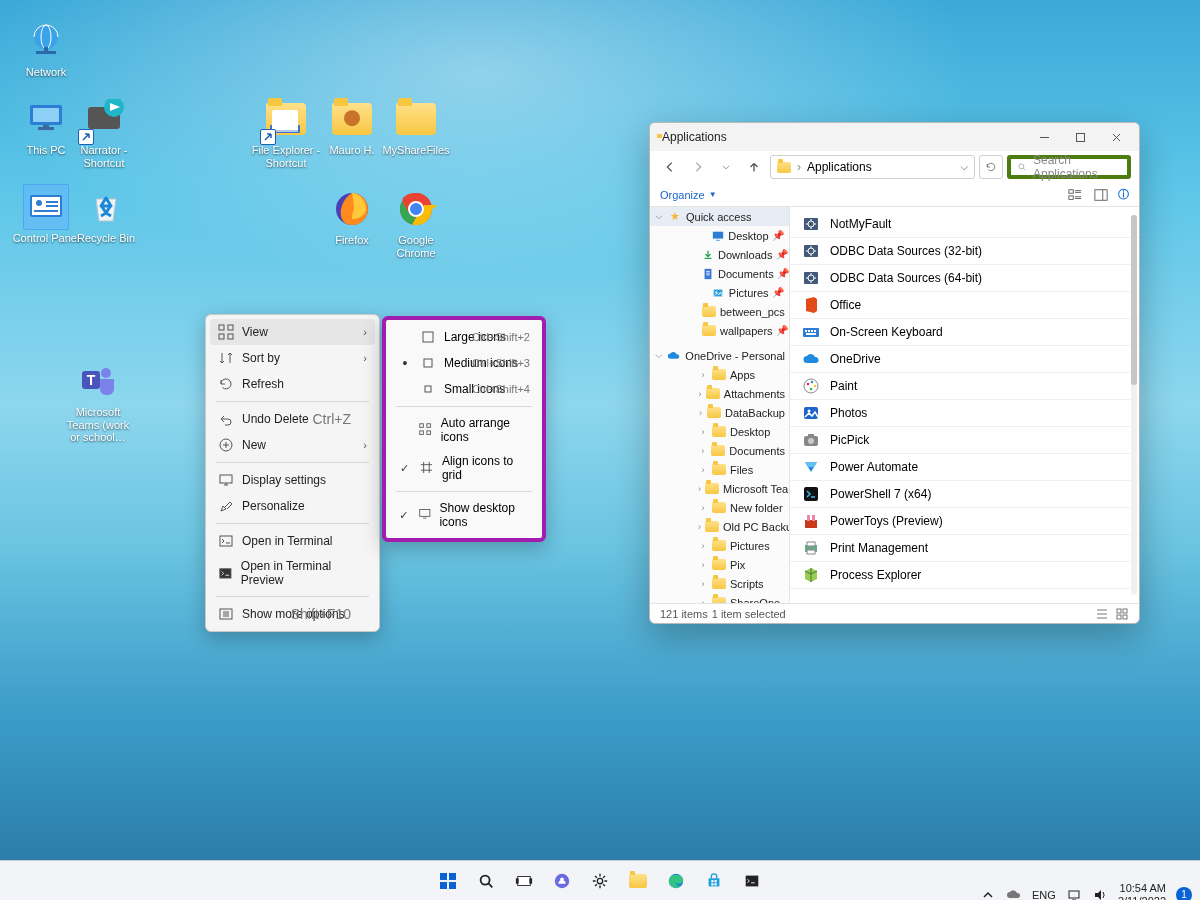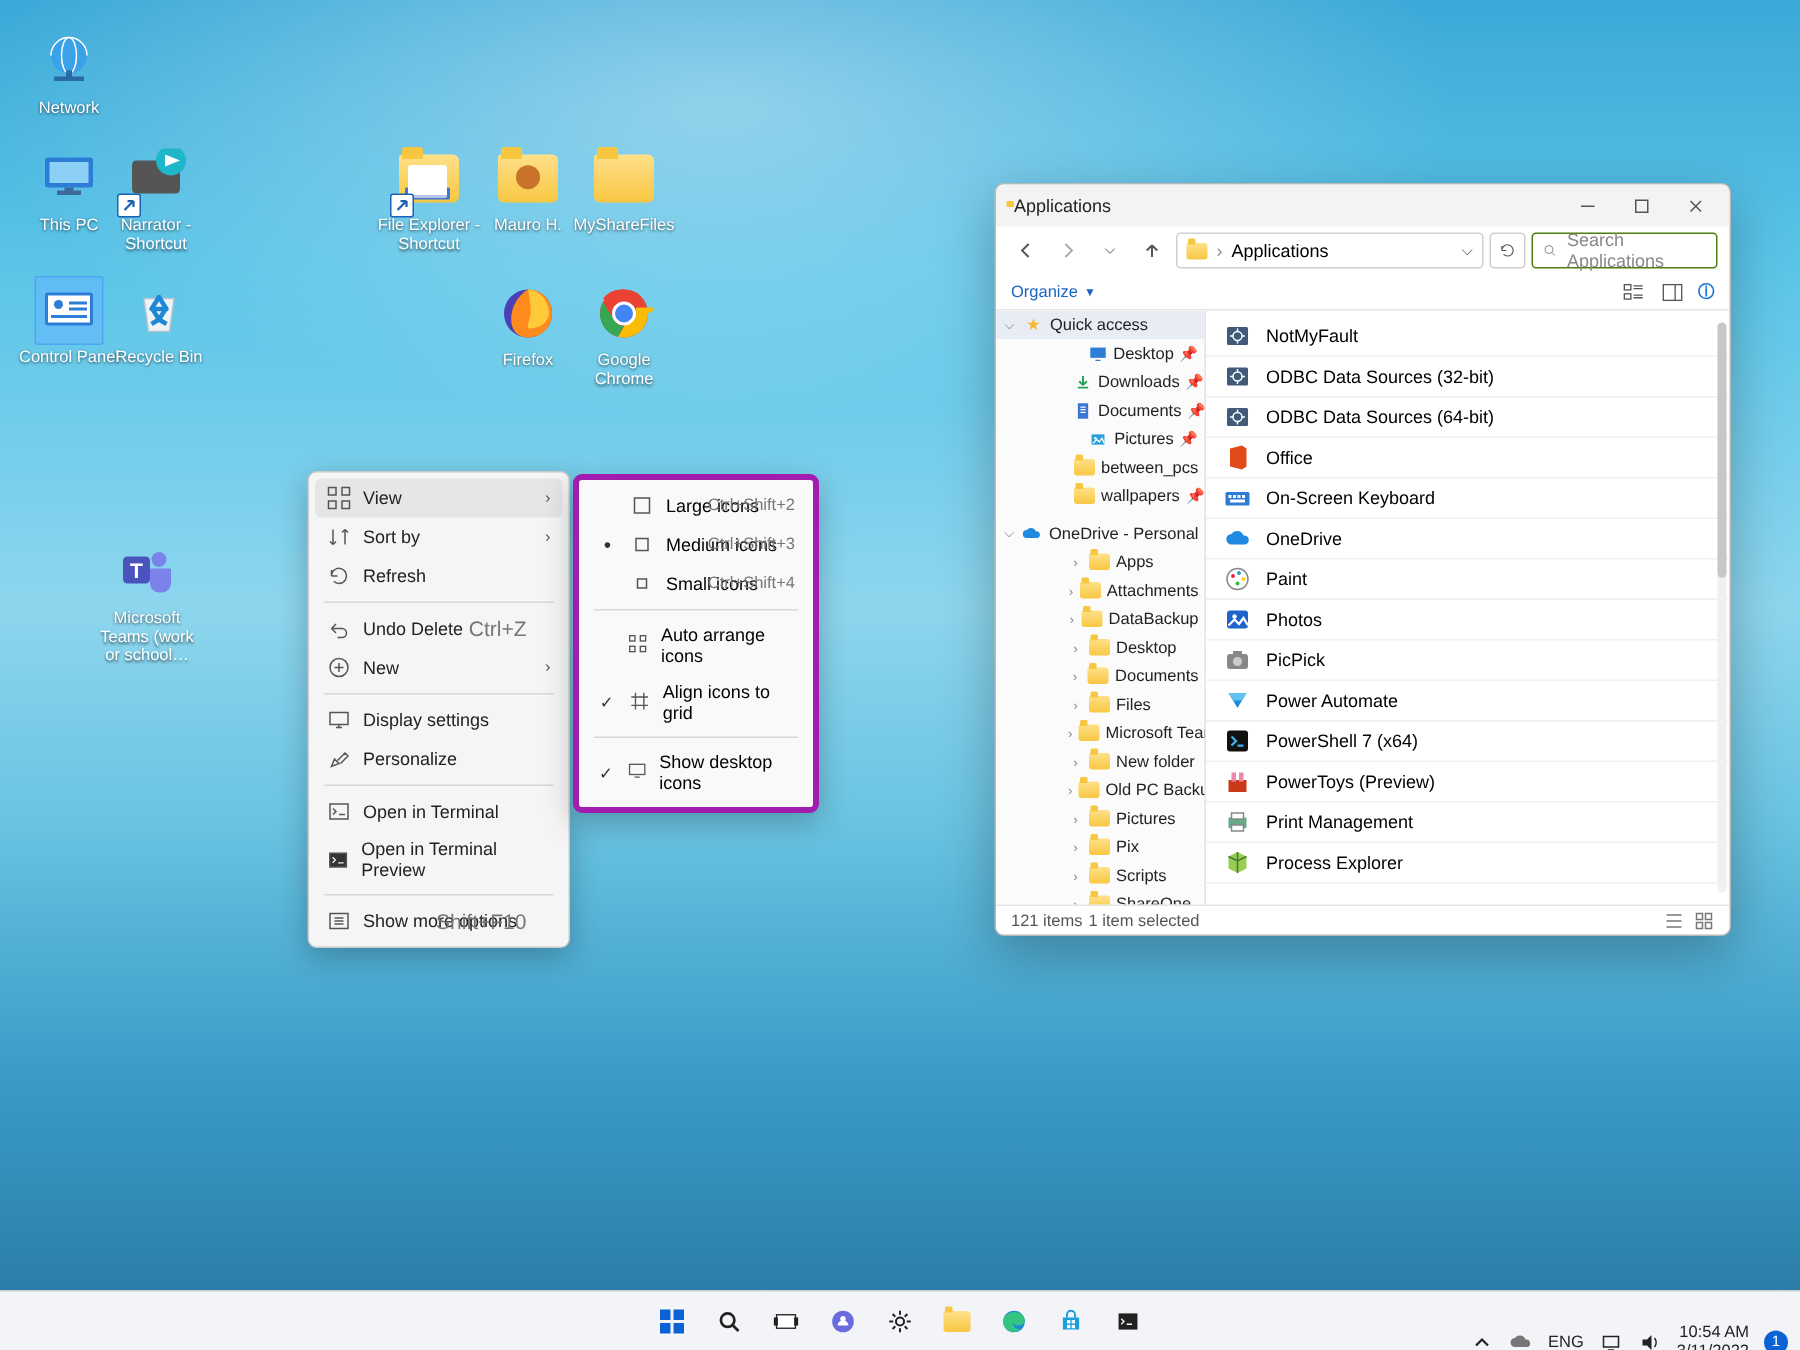--- a/index.html
+++ b/index.html
@@ -68,36 +68,36 @@
     box-shadow:0 6px 20px rgba(0,0,0,0.25); padding:4px; width:164px; font-size:12px;
   }
   .submenu .item{display:flex; gap:8px; align-items:center; padding:5px 8px; border-radius:4px; position:relative;}
   .submenu .check{width:14px;display:inline-flex;justify-content:center;color:#333;font-size:11px;}
   .submenu .ico-slot{width:16px;height:16px;}
   .submenu .shortcut{position:absolute;right:8px;color:#777;font-size:11px;}
   .submenu .dot::before{content:"•"; font-size:14px;}
 
   
   .explorer {
-    position:absolute; left:663px; top:122px; width:491px; height:502px;
+    position:absolute; left:649px; top:122px; width:491px; height:502px;
     background:#ffffff; border:1px solid #b9b9b9; border-radius:6px;
     box-shadow: 0 12px 36px rgba(0,0,0,0.28);
     display:flex; flex-direction:column; overflow:hidden;
   }
   .titlebar{height:28px; background:#f3f3f3; display:flex; align-items:center; padding:0 6px;}
   .titlebar .title{font-size:12px; margin-left:6px; color:#222;}
   .titlebar .wbtns{margin-left:auto; display:flex; gap:2px;}
   .wbtn{width:34px;height:22px;display:flex;align-items:center;justify-content:center;color:#555;border-radius:3px;}
   .wbtn svg{width:11px;height:11px;}
   .navrow{height:32px;display:flex;align-items:center;gap:4px;padding:0 8px;}
   .navbtn{width:24px;height:24px;display:flex;align-items:center;justify-content:center;color:#555;border-radius:3px;}
   .addr{flex:1;height:24px;border:1px solid #cfcfcf;border-radius:3px;display:flex;align-items:center;padding:0 6px;gap:6px;font-size:12px;}
   .addr .drop{margin-left:auto;color:#666;font-size:10px;}
   .refreshbtn{width:24px;height:24px;display:flex;align-items:center;justify-content:center;color:#555;border:1px solid #cfcfcf;border-radius:3px;}
-  .search{width:124px;height:24px;border:1px solid #4d7c0f;border-radius:3px;display:flex;align-items:center;padding:0 6px;gap:6px;font-size:12px;color:#888;}
+  .search{width:124px;height:24px;border:4px solid #4d7c0f;border-radius:3px;display:flex;align-items:center;padding:0 6px;gap:6px;font-size:12px;color:#888;}
   .cmdrow{height:24px;display:flex;align-items:center;padding:0 10px;font-size:11px;color:#1a64c8;border-bottom:1px solid #e4e4e4;}
   .cmdrow .btn{display:flex;align-items:center;gap:4px;cursor:pointer;}
   .cmdrow .right{margin-left:auto;display:flex;gap:10px;align-items:center;color:#444;}
   .body{flex:1;display:flex;min-height:0;}
   .navpane{width:140px;border-right:1px solid #e4e4e4;overflow:hidden;font-size:11px;color:#222;background:#fbfbfb;}
   .navpane .row{display:flex;align-items:center;gap:4px;padding:2.5px 4px;white-space:nowrap;}
   .navpane .row .tw{width:10px;color:#888;font-size:9px;display:inline-flex;justify-content:center;}
   .navpane .row .ni{width:14px;height:14px;display:inline-flex;align-items:center;justify-content:center;}
   .navpane .row.qh{background:#e8edf5;}
   .navpane .pin{margin-left:auto;color:#999;font-size:10px;}

